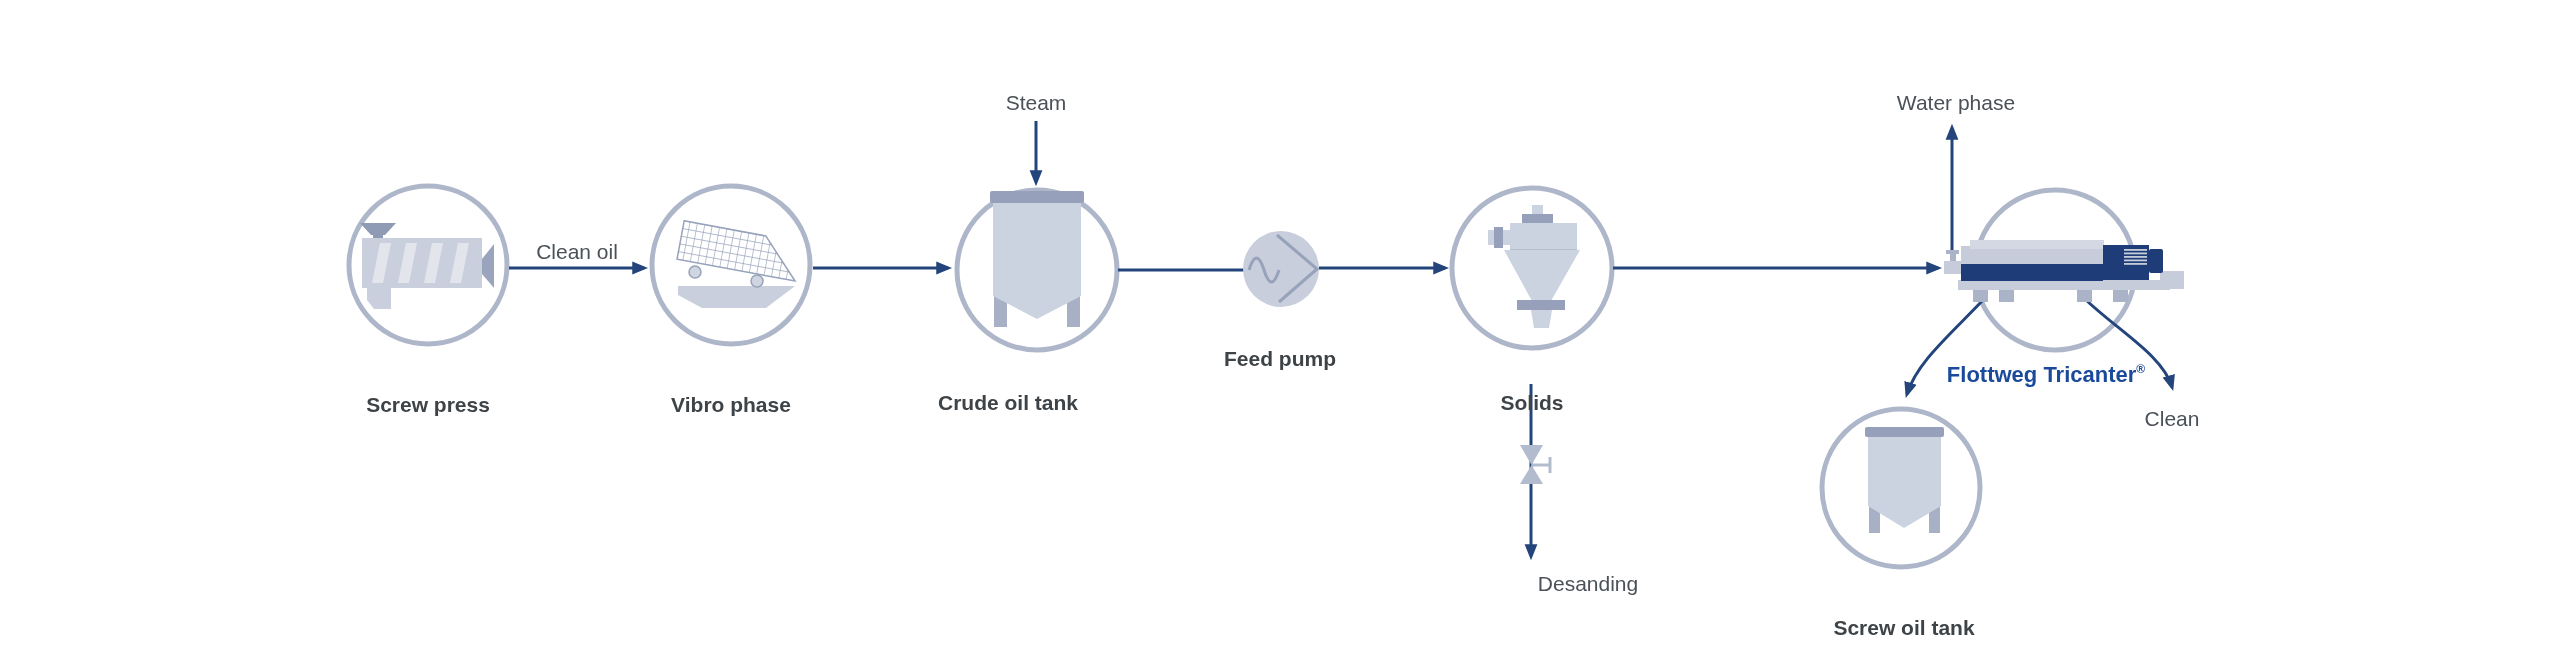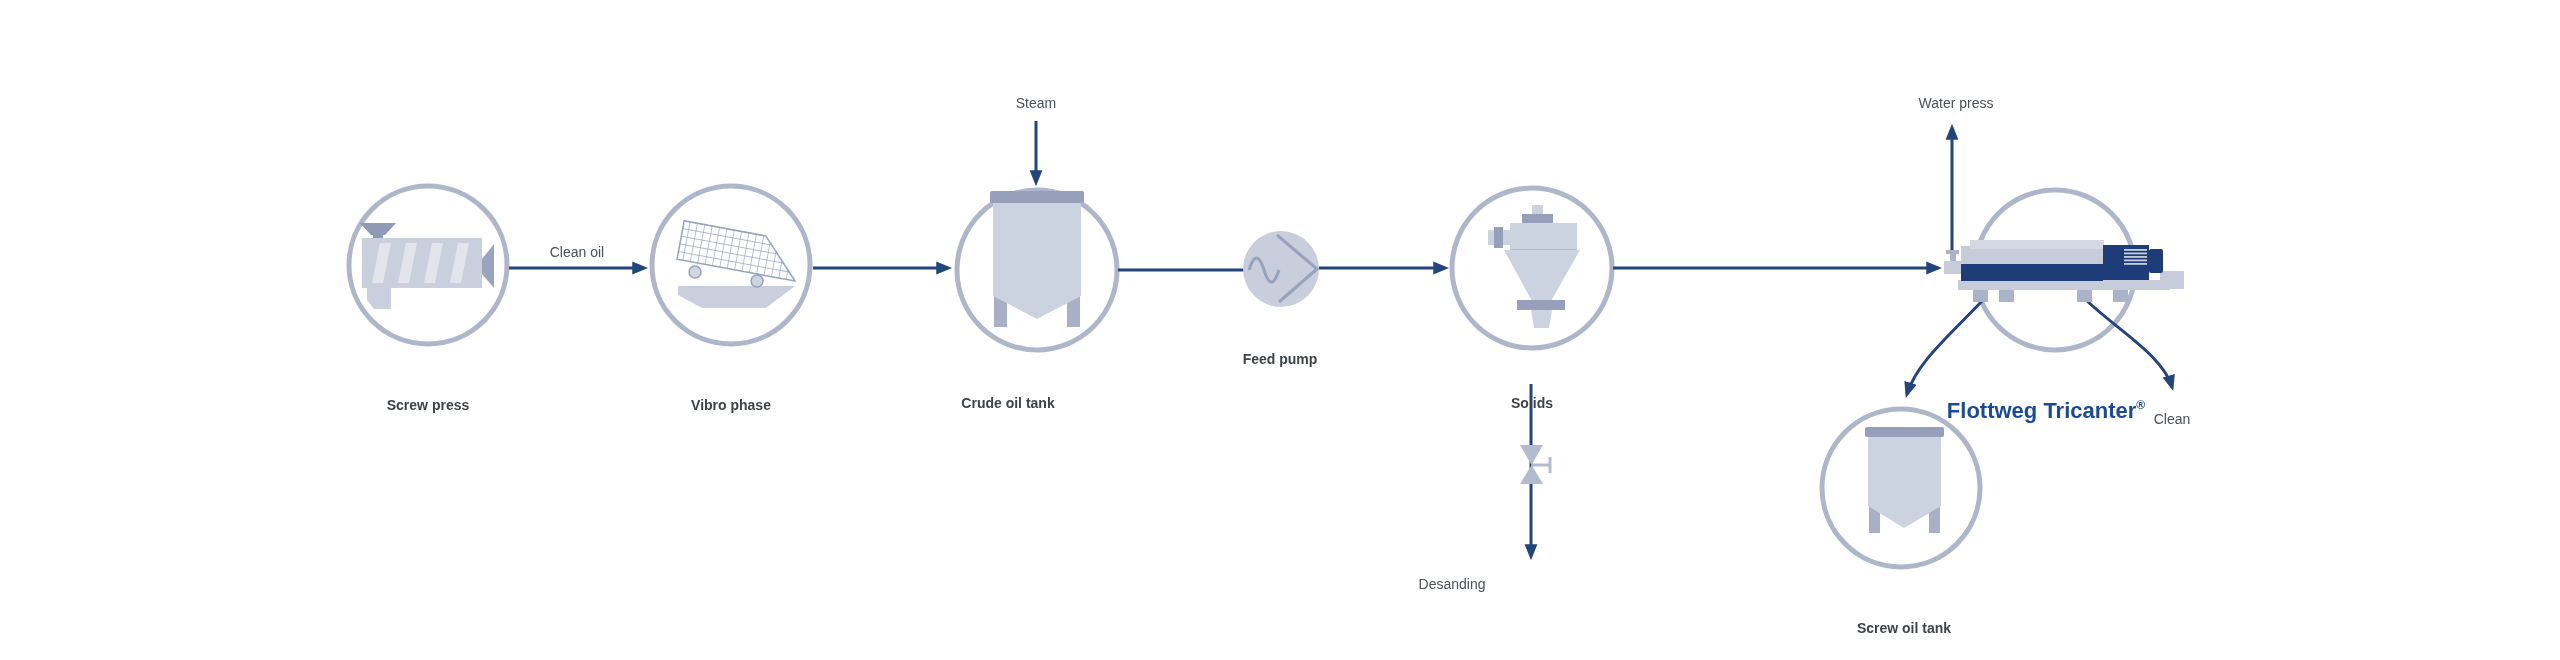--- a/index.html
+++ b/index.html
@@ -1,22 +1,22 @@
 <!DOCTYPE html>
 <html><head>
 <meta charset="utf-8">
 <style>
   html,body{margin:0;padding:0;background:#ffffff;}
   .stage{position:relative;width:2560px;height:660px;background:#ffffff;overflow:hidden;
          font-family:"Liberation Sans",sans-serif;}
   .stage svg{position:absolute;left:0;top:0;}
   .lbl{position:absolute;transform:translate(-50%,-50%);white-space:nowrap;
-       font-size:14px;line-height:24px;color:#4b5158;}
+       font-size:21px;line-height:24px;color:#4b5158;}
   .lbl.bold{font-weight:700;color:#3e4347;margin-top:36px;}
-  .lbl.brand{font-weight:700;font-size:22px;color:#1b4a9a;margin-top:36px;}
+  .lbl.brand{font-weight:700;font-size:22px;color:#1b4a9a;}
   .lbl.brand sup{font-size:12px;font-weight:700;}
   .ring{fill:#ffffff;stroke:#aeb6c9;stroke-width:5;}
   .ln{stroke:#23457c;stroke-width:3;fill:none;}
 </style>
 </head>
 <body>
 
 <div class="stage">
 
   <svg width="2560" height="660" viewBox="0 0 2560 660">
@@ -135,17 +135,17 @@
   <div class="lbl bold" style="left:428px;top:369px">Screw press</div>
   <div class="lbl bold" style="left:731px;top:369px">Vibro phase</div>
   <div class="lbl bold" style="left:1008px;top:367px">Crude oil tank</div>
   <div class="lbl bold" style="left:1280px;top:323px">Feed pump</div>
   <div class="lbl bold" style="left:1532px;top:367px">Solids</div>
   <div class="lbl brand" style="left:2046px;top:372px"><span>Flottweg Tricanter</span><sup>®</sup></div>
   <div class="lbl bold" style="left:1904px;top:592px">Screw oil tank</div>
 
   <div class="lbl" style="left:577px;top:252px">Clean oil</div>
   <div class="lbl" style="left:1036px;top:103px">Steam</div>
-  <div class="lbl" style="left:1956px;top:103px">Water press</div>
+  <div class="lbl" style="left:1956px;top:103px">Water phase</div>
   <div class="lbl" style="left:2172px;top:419px">Clean</div>
-  <div class="lbl" style="left:1452px;top:584px">Desanding</div>
+  <div class="lbl" style="left:1588px;top:584px">Desanding</div>
 
 </div>
 
 </body></html>

